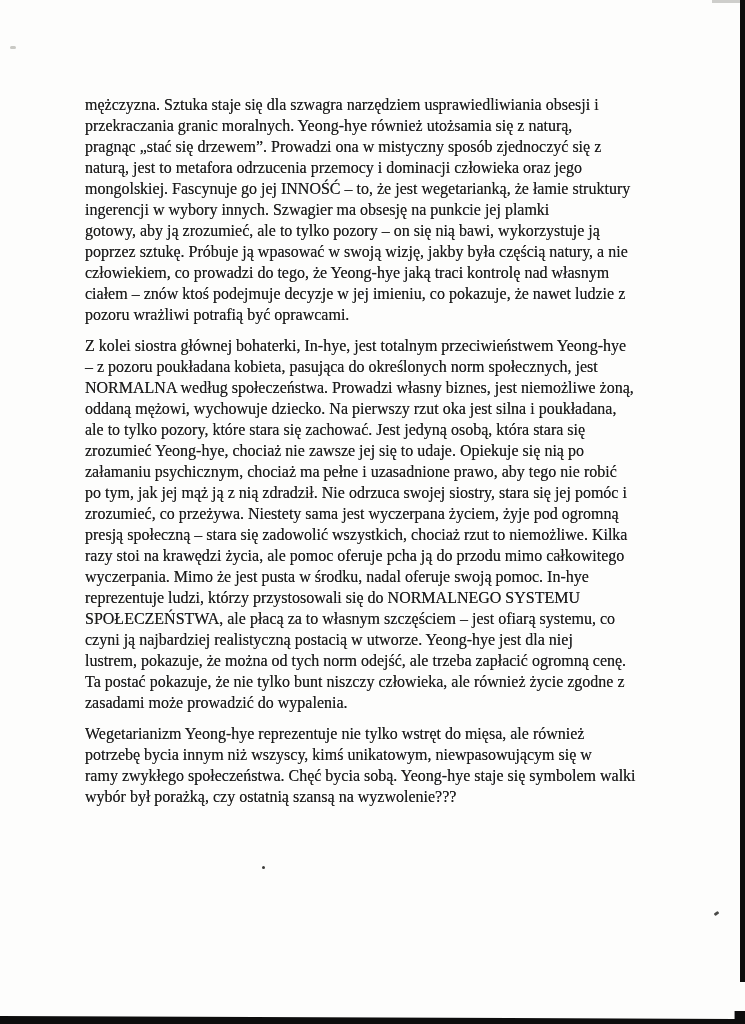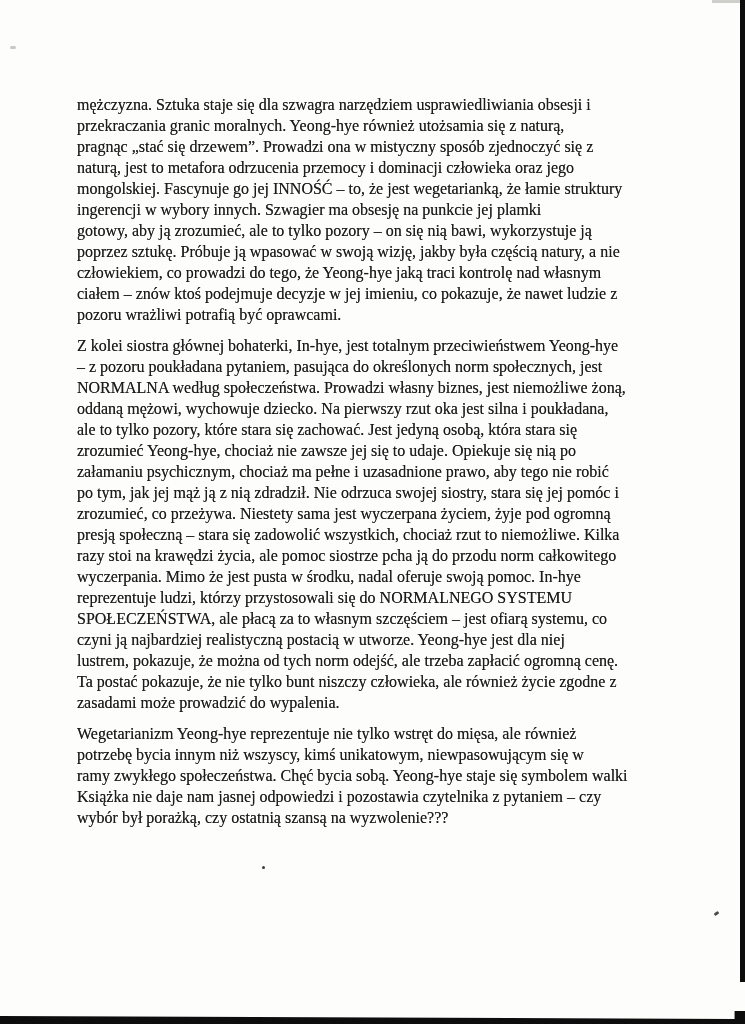--- a/index.html
+++ b/index.html
@@ -18,21 +18,21 @@
     font-family: "Liberation Serif", serif;
     color: #1c1c1c;
   }
   .text-block {
     position: absolute;
     left: 77px;
     top: 94px;
     width: 612px;
   }
   .paragraph {
-    margin: 0 0 10px 0;
+    margin: 0 0 10px 8px;
   }
   .line {
     height: 21px;
     line-height: 21px;
     font-size: 16px;
     white-space: pre;
     letter-spacing: 0px;
     text-shadow: 0 0 0.45px rgba(10,10,10,0.65);
   }
   
@@ -105,43 +105,42 @@
         <div class="line">mongolskiej. Fascynuje go jej INNOŚĆ – to, że jest wegetarianką, że łamie struktury</div>
         <div class="line">ingerencji w wybory innych. Szwagier ma obsesję na punkcie jej plamki</div>
         <div class="line">gotowy, aby ją zrozumieć, ale to tylko pozory – on się nią bawi, wykorzystuje ją</div>
         <div class="line">poprzez sztukę. Próbuje ją wpasować w swoją wizję, jakby była częścią natury, a nie</div>
         <div class="line">człowiekiem, co prowadzi do tego, że Yeong-hye jaką traci kontrolę nad własnym</div>
         <div class="line">ciałem – znów ktoś podejmuje decyzje w jej imieniu, co pokazuje, że nawet ludzie z</div>
         <div class="line">pozoru wrażliwi potrafią być oprawcami.</div>
       </div>
     <div class="paragraph">
         <div class="line">Z kolei siostra głównej bohaterki, In-hye, jest totalnym przeciwieństwem Yeong-hye</div>
-        <div class="line">– z pozoru poukładana pytaniem, pasująca do określonych norm społecznych, jest</div>
+        <div class="line">– z pozoru poukładana kobieta, pasująca do określonych norm społecznych, jest</div>
         <div class="line">NORMALNA według społeczeństwa. Prowadzi własny biznes, jest niemożliwe żoną,</div>
         <div class="line">oddaną mężowi, wychowuje dziecko. Na pierwszy rzut oka jest silna i poukładana,</div>
         <div class="line">ale to tylko pozory, które stara się zachować. Jest jedyną osobą, która stara się</div>
         <div class="line">zrozumieć Yeong-hye, chociaż nie zawsze jej się to udaje. Opiekuje się nią po</div>
         <div class="line">załamaniu psychicznym, chociaż ma pełne i uzasadnione prawo, aby tego nie robić</div>
         <div class="line">po tym, jak jej mąż ją z nią zdradził. Nie odrzuca swojej siostry, stara się jej pomóc i</div>
         <div class="line">zrozumieć, co przeżywa. Niestety sama jest wyczerpana życiem, żyje pod ogromną</div>
         <div class="line">presją społeczną – stara się zadowolić wszystkich, chociaż rzut to niemożliwe. Kilka</div>
-        <div class="line">razy stoi na krawędzi życia, ale pomoc siostrze pcha ją do przodu norm całkowitego</div>
+        <div class="line">razy stoi na krawędzi życia, ale pomoc oferuje pcha ją do przodu mimo całkowitego</div>
         <div class="line">wyczerpania. Mimo że jest pusta w środku, nadal oferuje swoją pomoc. In-hye</div>
         <div class="line">reprezentuje ludzi, którzy przystosowali się do NORMALNEGO SYSTEMU</div>
         <div class="line">SPOŁECZEŃSTWA, ale płacą za to własnym szczęściem – jest ofiarą systemu, co</div>
         <div class="line">czyni ją najbardziej realistyczną postacią w utworze. Yeong-hye jest dla niej</div>
         <div class="line">lustrem, pokazuje, że można od tych norm odejść, ale trzeba zapłacić ogromną cenę.</div>
         <div class="line">Ta postać pokazuje, że nie tylko bunt niszczy człowieka, ale również życie zgodne z</div>
         <div class="line">zasadami może prowadzić do wypalenia.</div>
       </div>
     <div class="paragraph">
         <div class="line">Wegetarianizm Yeong-hye reprezentuje nie tylko wstręt do mięsa, ale również</div>
         <div class="line">potrzebę bycia innym niż wszyscy, kimś unikatowym, niewpasowującym się w</div>
         <div class="line">ramy zwykłego społeczeństwa. Chęć bycia sobą. Yeong-hye staje się symbolem walki</div>
-        <div class="line">Książka nie daje nam jasnej odpowiedzi i pozostawia czytelnika z pytaniem – czy</div>
         <div class="line">wybór był porażką, czy ostatnią szansą na wyzwolenie???</div>
       </div>
   </div>
 
   <div class="scan-dash-top-right"></div>
   <div class="speck-1"></div>
   <div class="speck-2"></div>
   <div class="speck-3"></div>
   <div class="scan-bar-right"></div>
   <div class="scan-bar-bottom"></div>

